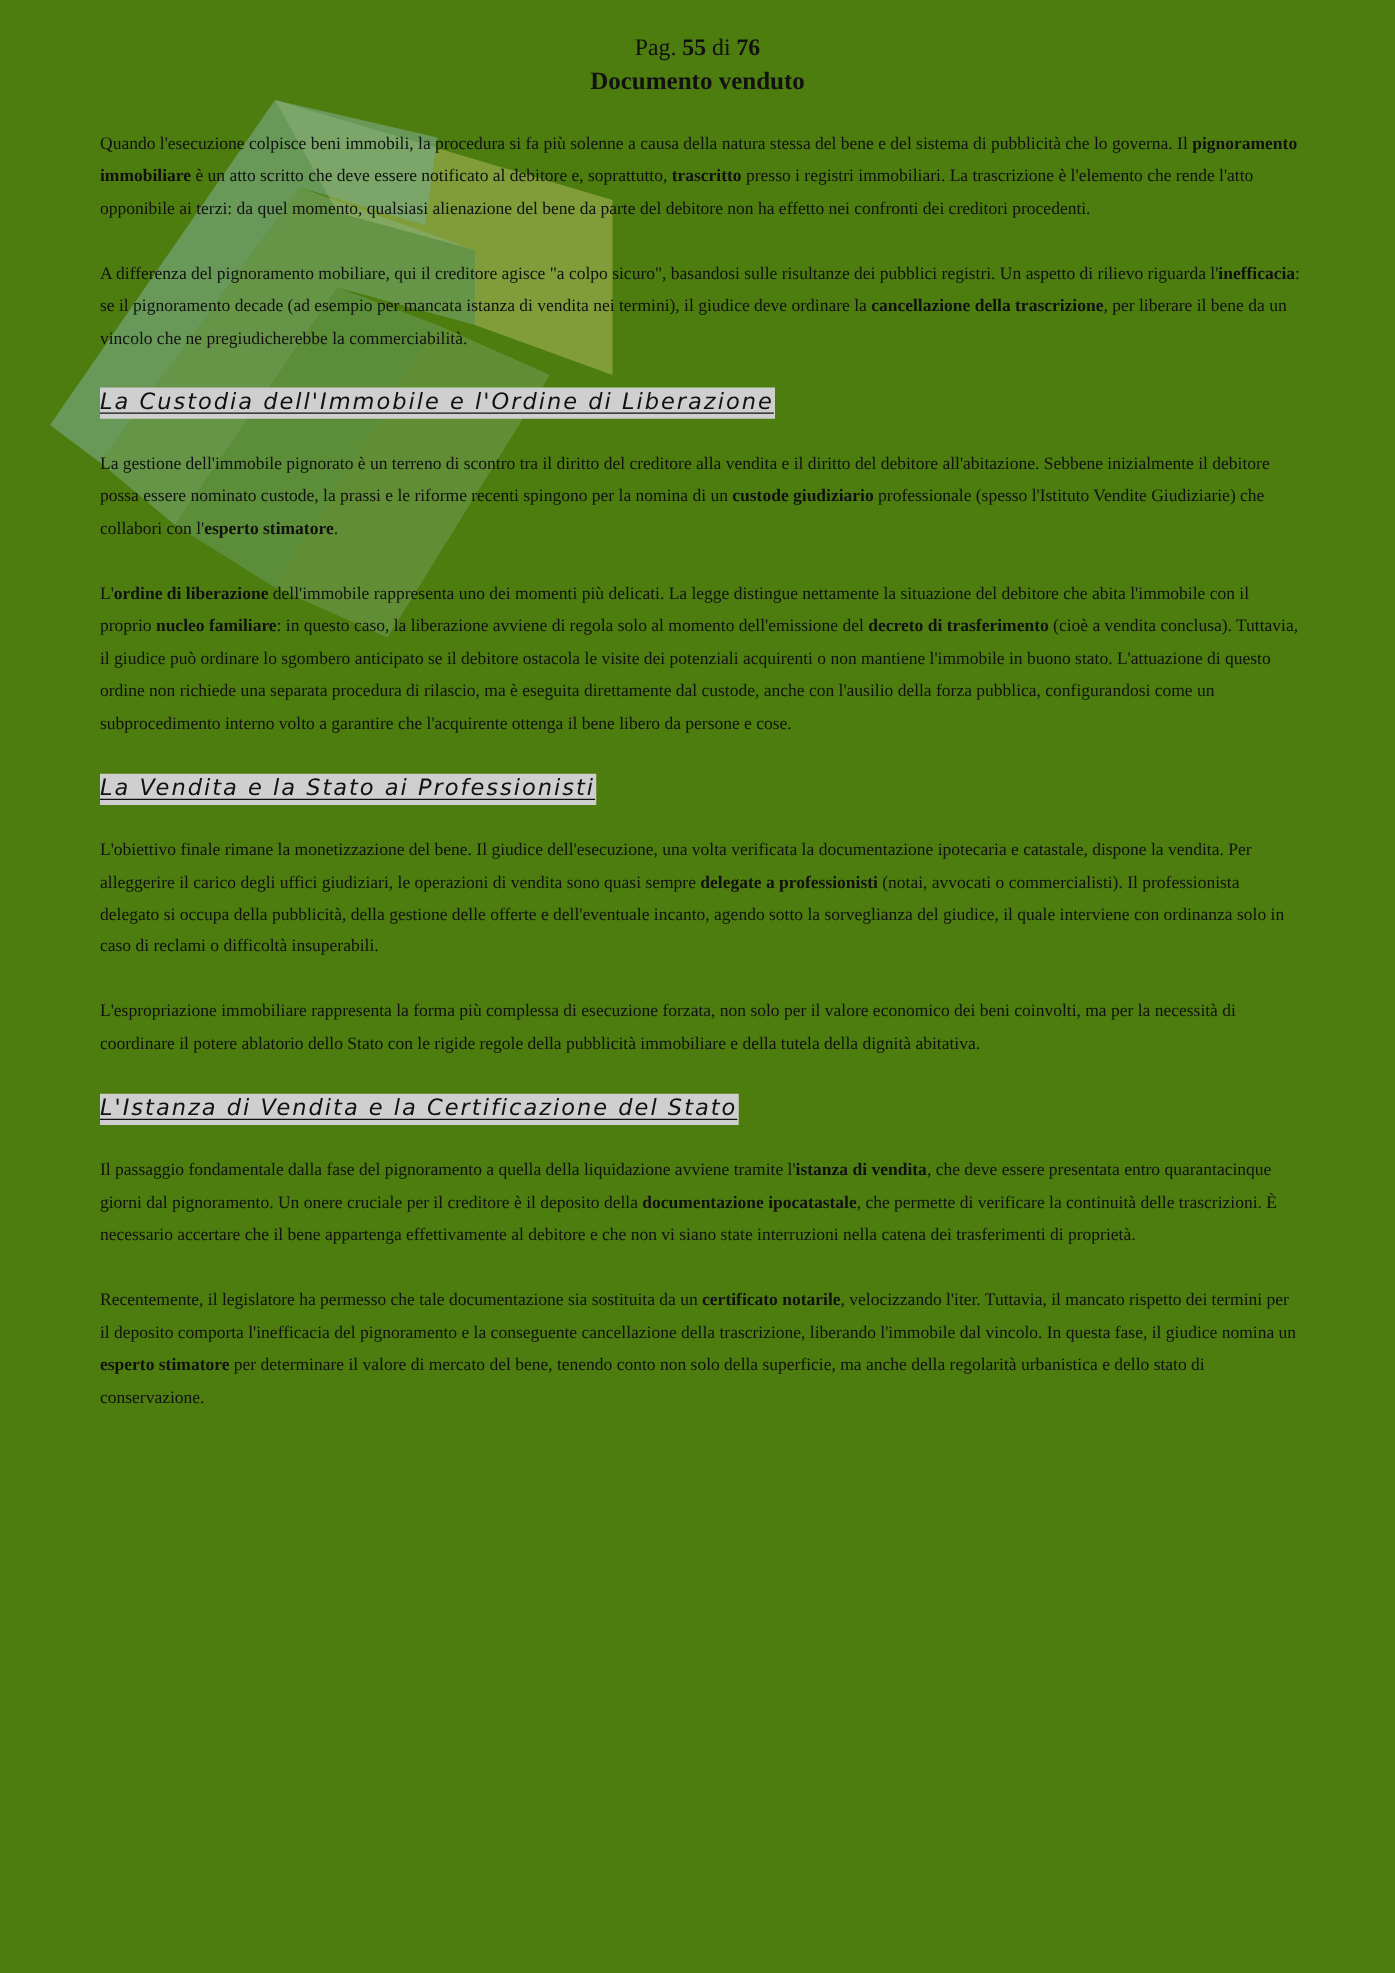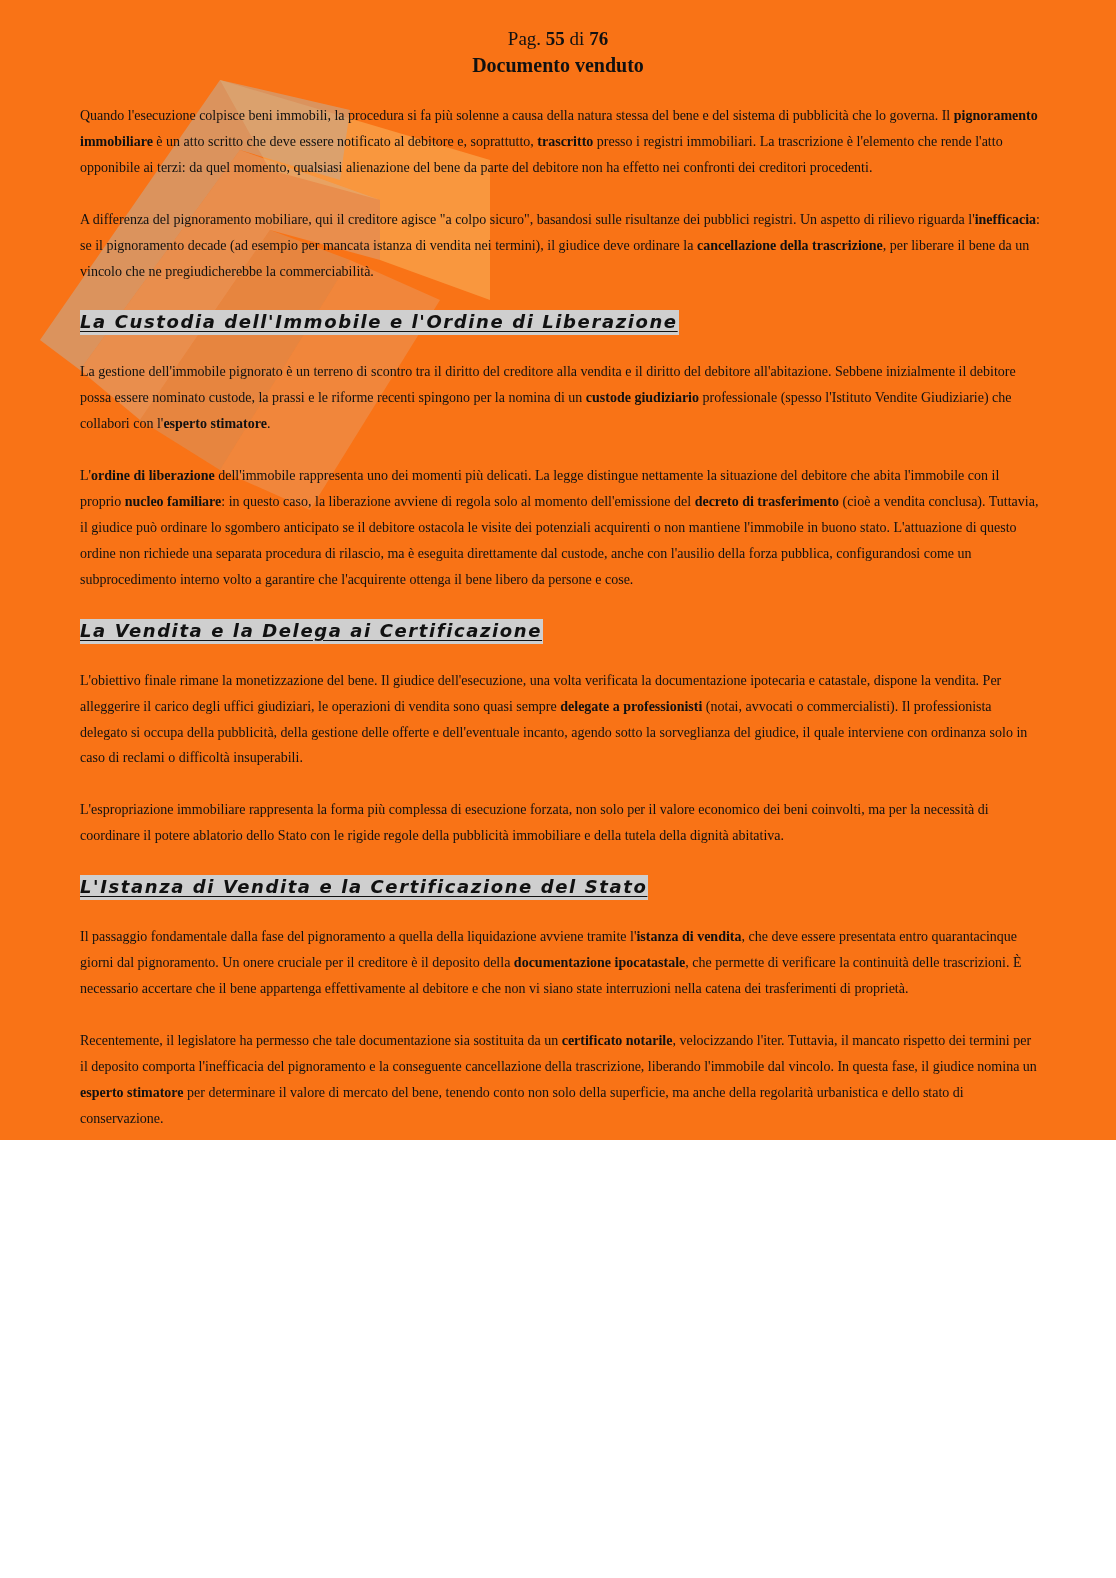--- a/index.html
+++ b/index.html
@@ -1,21 +1,21 @@
 <!DOCTYPE html>
 <html><head>
   <meta charset="utf-8">
   <style>
     html, body { margin: 0; padding: 0; background: #ffffff; }
     body { width: 1116px; height: 1578px; position: relative; overflow: hidden; }
     .page {
       position: relative;
       width: 1116px;
-      height: 1140px;
-      background: #f97316;
+      height: 1578px;
+      background: #4d7c0f;
       font-family: "Liberation Serif", "DejaVu Serif", serif;
       color: #111111;
     }
     .watermark {
       position: absolute;
       left: 20px;
       top: 40px;
       width: 560px;
       height: 520px;
       pointer-events: none;
@@ -45,21 +45,21 @@
       line-height: 25.9px;
       margin: 0 0 26px 0;
       text-align: left;
     }
     .para b { font-weight: bold; }
     .heading {
       display: inline-block;
       background: #cfcfcf;
       font-family: "DejaVu Sans", sans-serif;
       font-style: italic;
-      font-weight: bold;
+      font-weight: normal;
       font-size: 18px;
       letter-spacing: 1.6px;
       text-decoration: underline;
       text-underline-offset: 3px;
       padding: 1px 1px 2px 0;
       margin: 0 0 24px 0;
       color: #111;
       line-height: 22px;
       text-align: right;
     }
@@ -84,20 +84,20 @@
     </div>
     <div class="sold">Documento venduto</div>
   </div>
 
   <div class="content" id="content">
       <p class="para"><span>Quando l'esecuzione colpisce beni immobili, la procedura si fa più solenne a causa della natura stessa del bene e del sistema di pubblicità che lo governa. Il </span><b>pignoramento immobiliare</b><span> è un atto scritto che deve essere notificato al debitore e, soprattutto, </span><b>trascritto</b><span> presso i registri immobiliari. La trascrizione è l'elemento che rende l'atto opponibile ai terzi: da quel momento, qualsiasi alienazione del bene da parte del debitore non ha effetto nei confronti dei creditori procedenti.</span></p>
       <p class="para"><span>A differenza del pignoramento mobiliare, qui il creditore agisce "a colpo sicuro", basandosi sulle risultanze dei pubblici registri. Un aspetto di rilievo riguarda l'</span><b>inefficacia</b><span>: se il pignoramento decade (ad esempio per mancata istanza di vendita nei termini), il giudice deve ordinare la </span><b>cancellazione della trascrizione</b><span>, per liberare il bene da un vincolo che ne pregiudicherebbe la commerciabilità.</span></p>
       <div class="heading-wrap"><h2 class="heading">La Custodia dell'Immobile e l'Ordine di Liberazione</h2></div>
       <p class="para"><span>La gestione dell'immobile pignorato è un terreno di scontro tra il diritto del creditore alla vendita e il diritto del debitore all'abitazione. Sebbene inizialmente il debitore possa essere nominato custode, la prassi e le riforme recenti spingono per la nomina di un </span><b>custode giudiziario</b><span> professionale (spesso l'Istituto Vendite Giudiziarie) che collabori con l'</span><b>esperto stimatore</b><span>.</span></p>
       <p class="para"><span>L'</span><b>ordine di liberazione</b><span> dell'immobile rappresenta uno dei momenti più delicati. La legge distingue nettamente la situazione del debitore che abita l'immobile con il proprio </span><b>nucleo familiare</b><span>: in questo caso, la liberazione avviene di regola solo al momento dell'emissione del </span><b>decreto di trasferimento</b><span> (cioè a vendita conclusa). Tuttavia, il giudice può ordinare lo sgombero anticipato se il debitore ostacola le visite dei potenziali acquirenti o non mantiene l'immobile in buono stato. L'attuazione di questo ordine non richiede una separata procedura di rilascio, ma è eseguita direttamente dal custode, anche con l'ausilio della forza pubblica, configurandosi come un subprocedimento interno volto a garantire che l'acquirente ottenga il bene libero da persone e cose.</span></p>
-      <div class="heading-wrap"><h2 class="heading">La Vendita e la Delega ai Certificazione</h2></div>
+      <div class="heading-wrap"><h2 class="heading">La Vendita e la Stato ai Professionisti</h2></div>
       <p class="para"><span>L'obiettivo finale rimane la monetizzazione del bene. Il giudice dell'esecuzione, una volta verificata la documentazione ipotecaria e catastale, dispone la vendita. Per alleggerire il carico degli uffici giudiziari, le operazioni di vendita sono quasi sempre </span><b>delegate a professionisti</b><span> (notai, avvocati o commercialisti). Il professionista delegato si occupa della pubblicità, della gestione delle offerte e dell'eventuale incanto, agendo sotto la sorveglianza del giudice, il quale interviene con ordinanza solo in caso di reclami o difficoltà insuperabili.</span></p>
       <p class="para"><span>L'espropriazione immobiliare rappresenta la forma più complessa di esecuzione forzata, non solo per il valore economico dei beni coinvolti, ma per la necessità di coordinare il potere ablatorio dello Stato con le rigide regole della pubblicità immobiliare e della tutela della dignità abitativa.</span></p>
       <div class="heading-wrap"><h2 class="heading">L'Istanza di Vendita e la Certificazione del Stato</h2></div>
       <p class="para"><span>Il passaggio fondamentale dalla fase del pignoramento a quella della liquidazione avviene tramite l'</span><b>istanza di vendita</b><span>, che deve essere presentata entro quarantacinque giorni dal pignoramento. Un onere cruciale per il creditore è il deposito della </span><b>documentazione ipocatastale</b><span>, che permette di verificare la continuità delle trascrizioni. È necessario accertare che il bene appartenga effettivamente al debitore e che non vi siano state interruzioni nella catena dei trasferimenti di proprietà.</span></p>
       <p class="para"><span>Recentemente, il legislatore ha permesso che tale documentazione sia sostituita da un </span><b>certificato notarile</b><span>, velocizzando l'iter. Tuttavia, il mancato rispetto dei termini per il deposito comporta l'inefficacia del pignoramento e la conseguente cancellazione della trascrizione, liberando l'immobile dal vincolo. In questa fase, il giudice nomina un </span><b>esperto stimatore</b><span> per determinare il valore di mercato del bene, tenendo conto non solo della superficie, ma anche della regolarità urbanistica e dello stato di conservazione.</span></p>
     </div>
 </div>
 
 </body></html>

